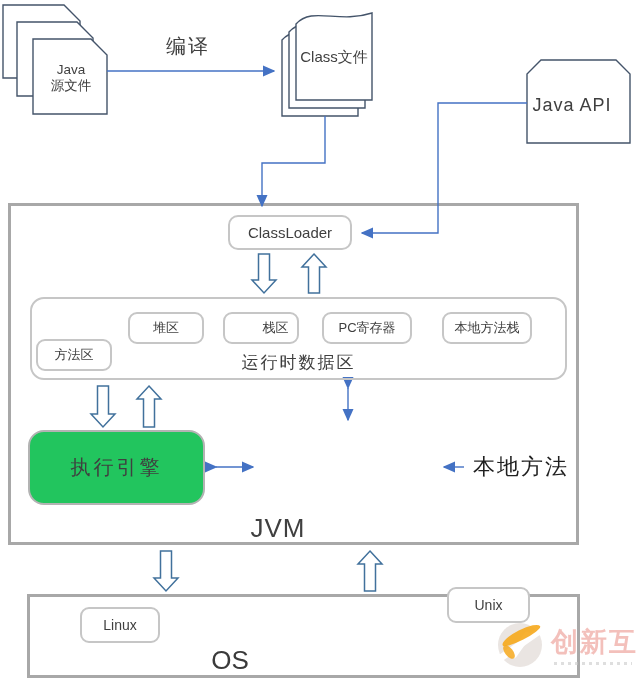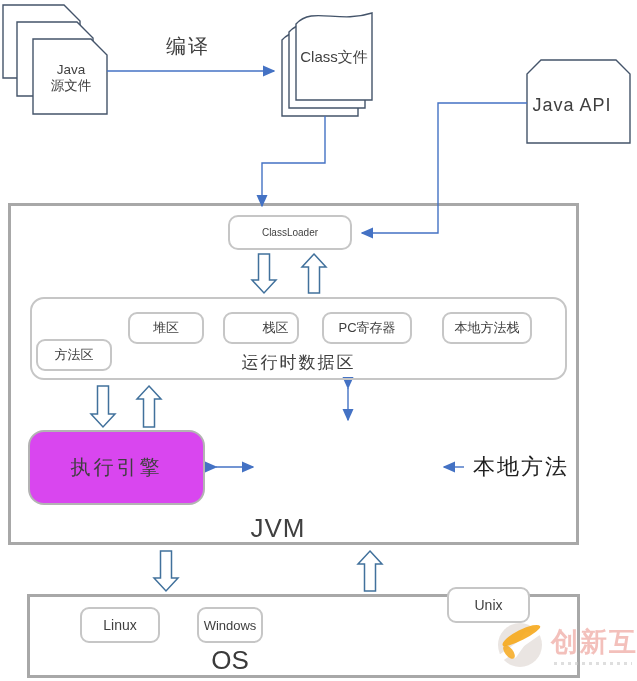--- a/index.html
+++ b/index.html
@@ -11,22 +11,22 @@
   .ctr{display:flex;align-items:center;justify-content:center;text-align:right;}
   svg{position:absolute;left:0;top:0;}
 
   
   .bigbox{border:3px solid var(--box-border-dark,#a8a8a8);background:transparent;box-sizing:border-box;}
 
   
   .rbox{border:2px solid var(--box-border-light,#c6c6c6);border-radius:9px;background:#fff;box-sizing:border-box;font-size:13px;}
   .rbox-lg{border:2px solid var(--box-border-light,#c6c6c6);border-radius:14px;background:transparent;box-sizing:border-box;}
 
-  .classloader{border:2px solid var(--box-border-light,#c6c6c6);border-radius:10px;background:#fff;box-sizing:border-box;font-size:10px;}
-  .engine{border:2px solid #b3b3b3;border-radius:16px;background:#d946ef;box-sizing:border-box;font-size:20px;letter-spacing:3px;}
+  .classloader{border:2px solid var(--box-border-light,#c6c6c6);border-radius:10px;background:#fff;box-sizing:border-box;font-size:15px;}
+  .engine{border:2px solid #b3b3b3;border-radius:16px;background:#22c55e;box-sizing:border-box;font-size:20px;letter-spacing:3px;}
   .dotted{border:2px dotted #b0b0b0;border-radius:14px;background:#fff;box-sizing:border-box;font-size:16px;letter-spacing:1px;}
 
   .lbl-compile{font-size:20px;letter-spacing:2px;}
   .lbl-runtime{font-size:17px;letter-spacing:2px;}
   .lbl-jvm{font-size:26px;font-weight:300;color:#404040;letter-spacing:1px;}
   .lbl-os{font-size:26px;font-weight:300;color:#3a3a3a;}
   .lbl-native{font-size:22px;color:#1f1f1f;letter-spacing:2px;}
   .lbl-javaapi{font-size:18px;color:#3f3f3f;letter-spacing:1px;}
   .lbl-classfile{font-size:15px;}
   .lbl-javasrc{font-size:13.5px;line-height:16px;}
@@ -129,21 +129,20 @@
   <div class="abs ctr lbl-runtime" style="left:30px;top:349px;width:537px;height:26px;">运行时数据区</div>
 
   <div class="abs ctr engine" style="left:28px;top:430px;width:177px;height:75px;">执行引擎</div>
 
 
   <div class="abs ctr lbl-native" style="left:462px;top:453px;width:118px;height:28px;">本地方法</div>
 
   <div class="abs ctr lbl-jvm" style="left:198px;top:513px;width:160px;height:30px;">JVM</div>
 
   <div class="abs ctr rbox" style="left:80px;top:607px;width:80px;height:36px;font-size:14px;">Linux</div>
-  <div class="abs ctr rbox" style="left:197px;top:607px;width:66px;height:36px;font-size:13px;">Windows</div>
   <div class="abs ctr rbox" style="left:447px;top:587px;width:83px;height:36px;font-size:14px;">Unix</div>
 
   <div class="abs ctr lbl-os" style="left:170px;top:645px;width:120px;height:30px;">OS</div>
 
   <div class="abs wm" style="left:498px;top:618px;width:139px;height:54px;">
     <div class="wm-circle">
       <div class="cut1"></div>
         <div class="cut2"></div>
     </div>
     <div class="wm-swoosh"></div>

